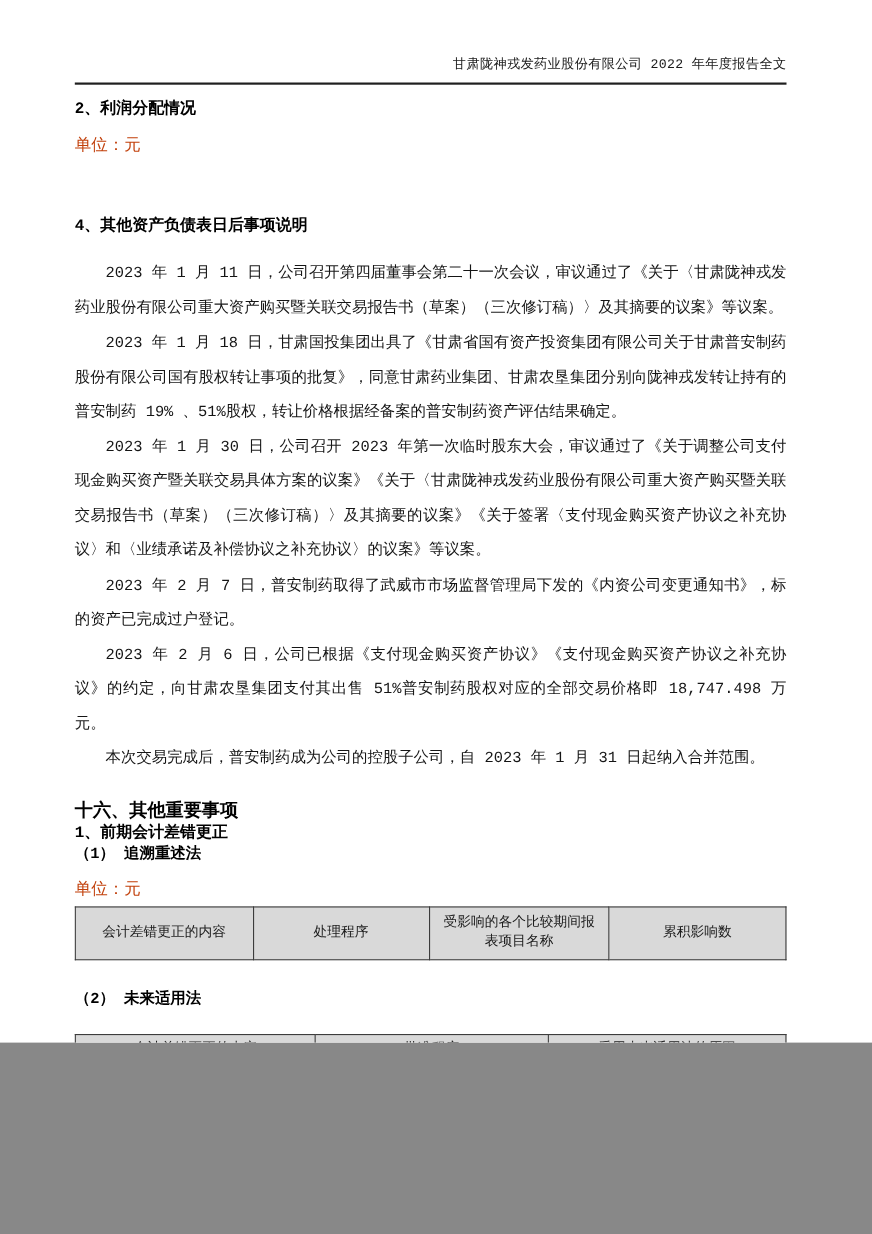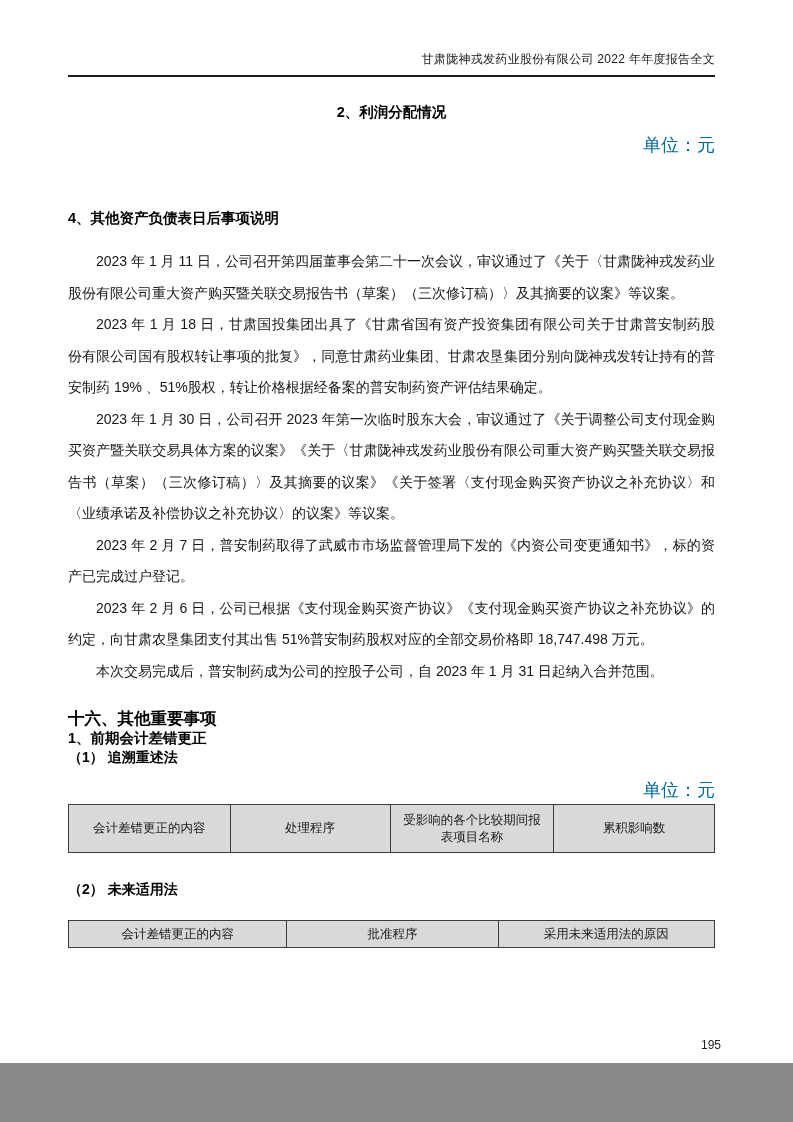--- a/index.html
+++ b/index.html
@@ -1,23 +1,23 @@
 <!DOCTYPE html>
 <html style="--th-bg: #d9d9d9; --rule: #1f1f1f;"><head>
 <meta charset="utf-8">
 <style>
   * { margin: 0; padding: 0; box-sizing: border-box; }
   html, body { background: #888; }
   .page {
     position: relative;
     width: 793px;
-    height: 1063px;
+    height: 948px;
     margin: 0 auto;
     background: #ffffff;
-    font-family: Liberation Sans, sans-serif;
+    font-family: Liberation Mono, monospace;
     color: #111;
     overflow: hidden;
   }
   .content {
     padding: 52px 78px 0 68px; 
   }
   .doc-header {
     text-align: right;
     font-size: 12px;
     line-height: 15px;
@@ -28,28 +28,27 @@
     margin-top: 8px;
     border-top: 2px solid var(--rule, #1f1f1f);
     height: 0;
   }
   .h-sub {
     font-size: 14.5px;
     line-height: 19px;
     font-weight: bold;
     color: #000;
   }
-  .h-sub2 { margin-top: 26px; text-align: center; }
+  .h-sub2 { margin-top: 14px; }
   .h-sub3 { margin-top: 24px; }
   .h-sub4 { margin-top: 56px; }
   .unit-label {
-    text-align: right;
-    font-size: 18px;
+    font-size: 15px;
     line-height: 16px;
-    color: #0369a1;
+    color: #c2410c;
   }
   .unit-1 { margin-top: 15px; }
   .unit-2 { margin-top: 15px; }
   .body-text { margin-top: 18px; }
   .body-text p {
     font-size: 14px;
     line-height: 31.5px;
     text-align: justify;
     text-indent: 2em;
     color: #151515;

